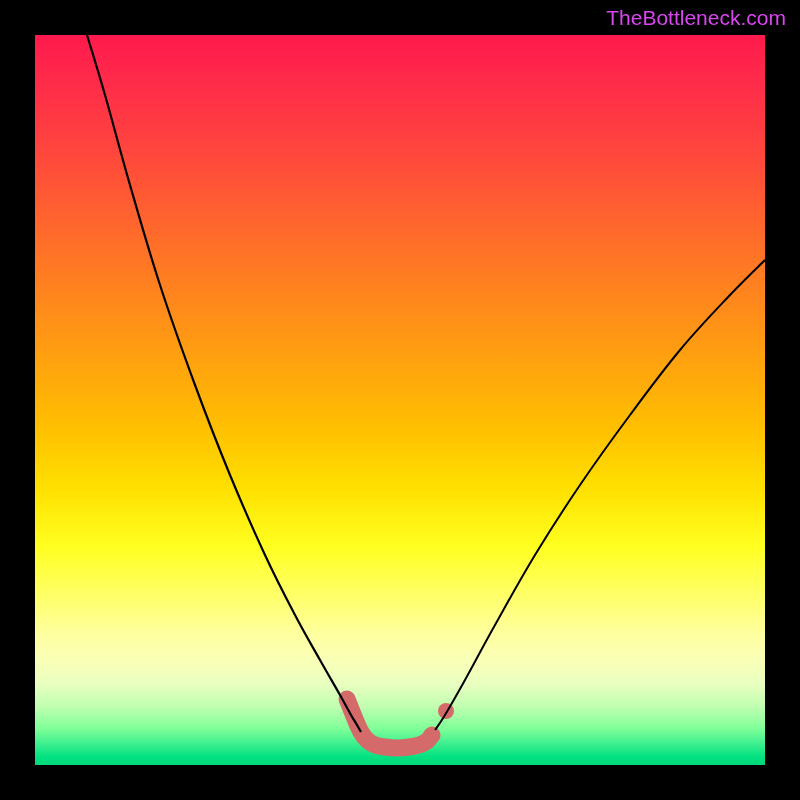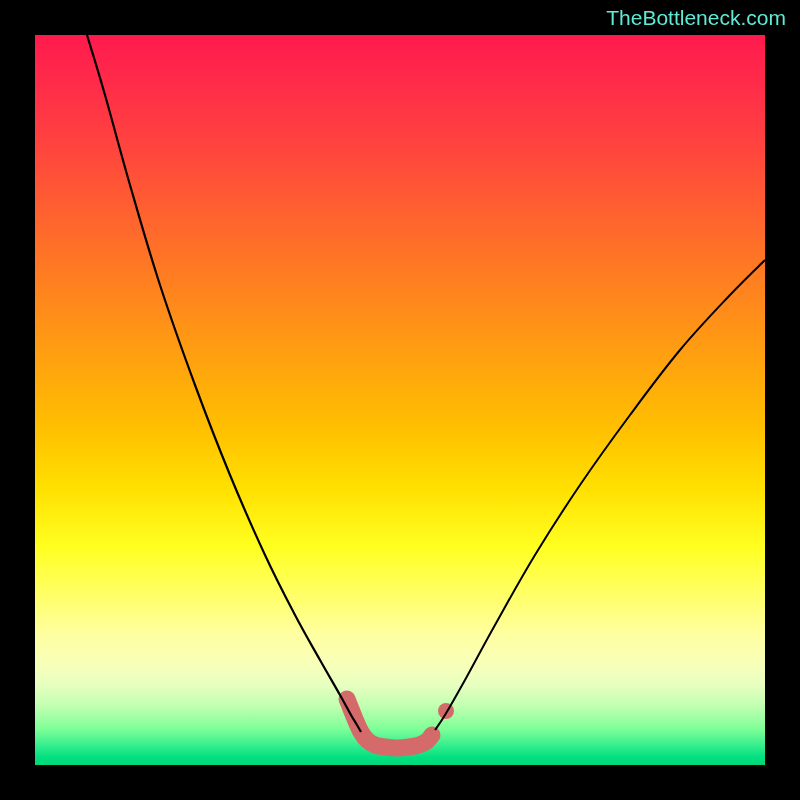--- a/index.html
+++ b/index.html
@@ -43,21 +43,21 @@
       #80ff98 95%,
       #40f090 97%,
       #00e080 99%,
       #00d878 100%
     );
   }
   .watermark {
     position: absolute;
     top: 6px;
     right: 14px;
-    color: #5eead4;
+    color: #d946ef;
     font-size: 21px;
     font-weight: 500;
     letter-spacing: 0px;
     user-select: none;
   }
   svg.curve-layer {
     position: absolute;
     left: 0;
     top: 0;
     width: 730px;

